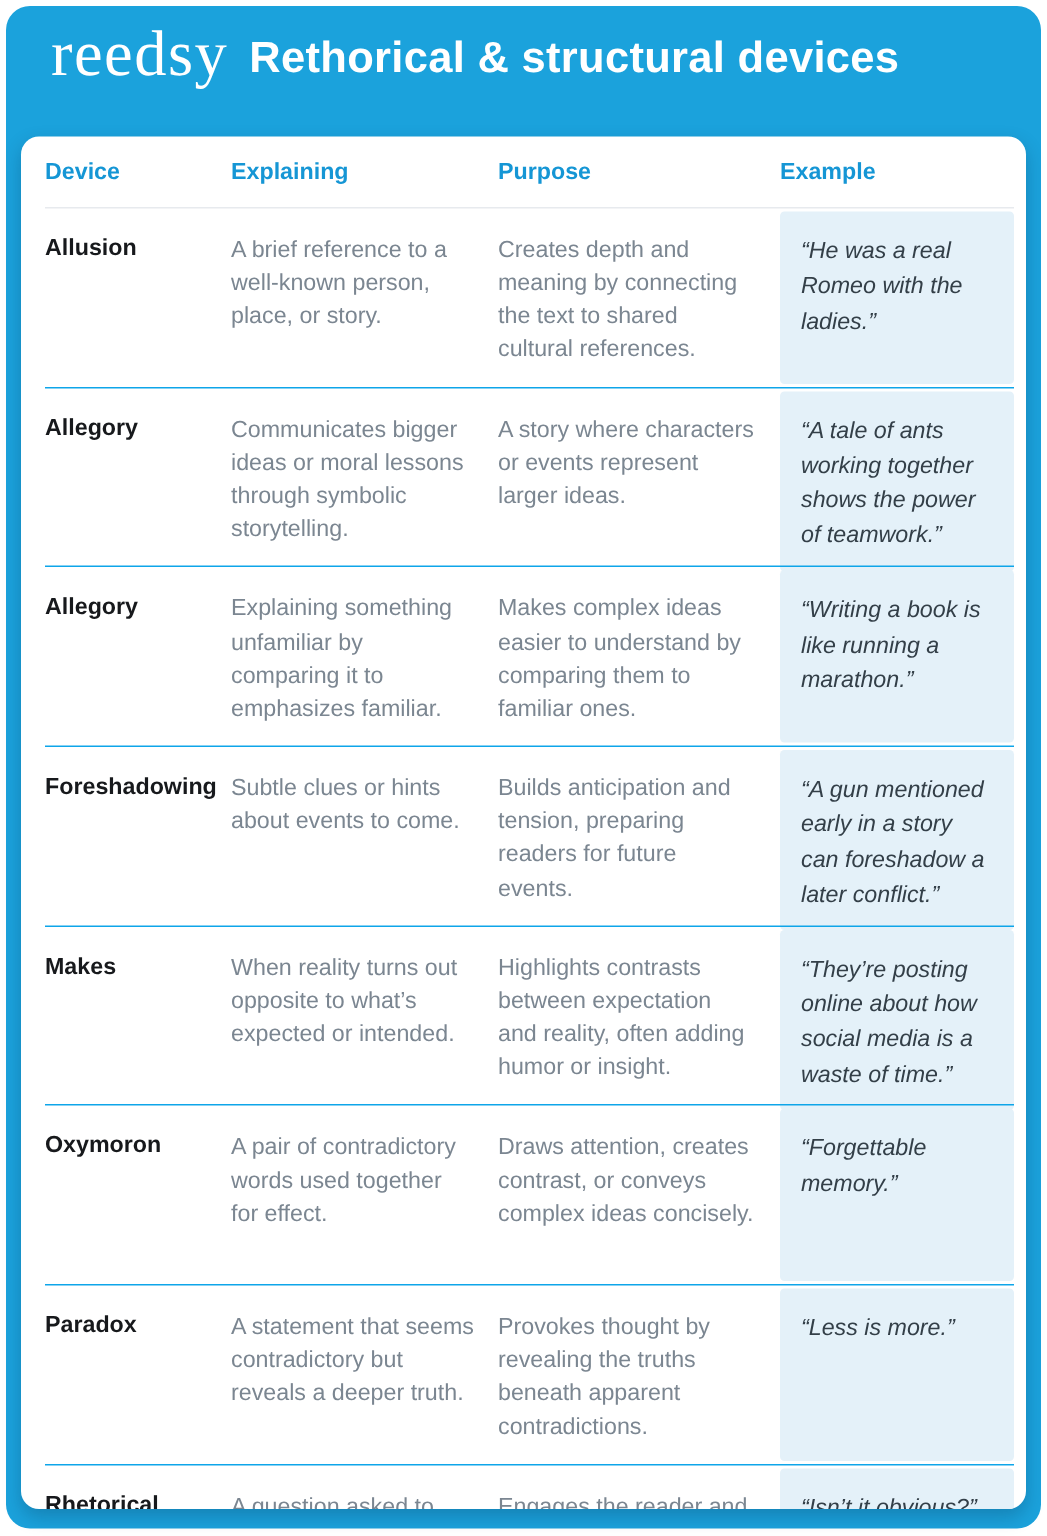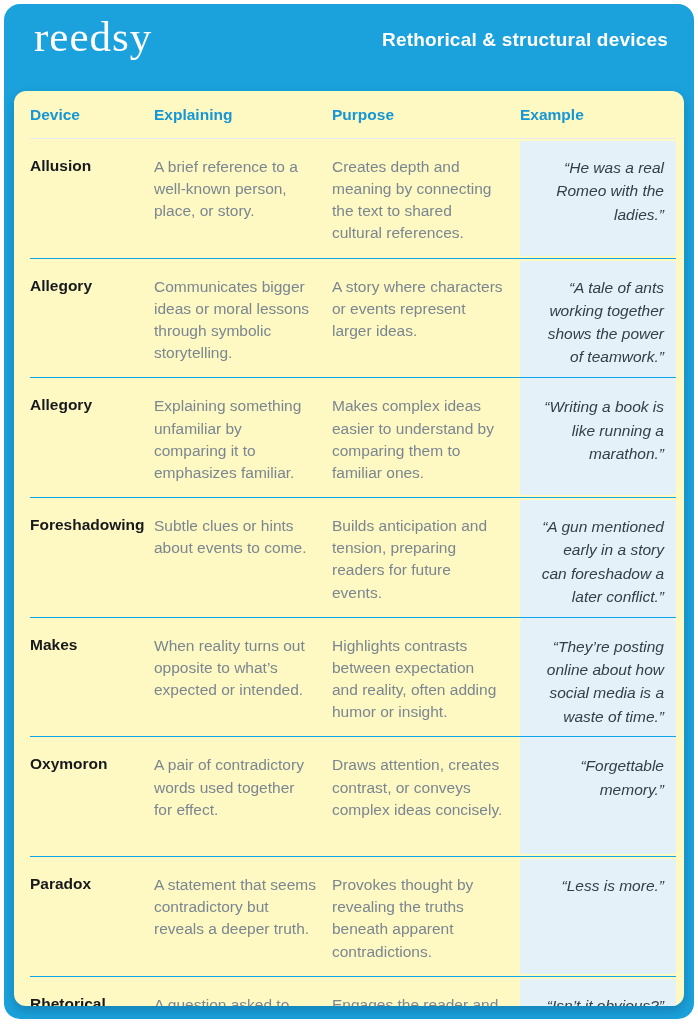--- a/index.html
+++ b/index.html
@@ -28,33 +28,33 @@
     font-family: "Liberation Serif", "DejaVu Serif", serif;
     font-size: 43px;
     color: #ffffff;
     letter-spacing: 1px;
     line-height: 1;
     padding-bottom: 6px;
   }
   .title {
     flex: 1;
     margin: 0;
-    text-align: right;
-    font-size: 19px;
+    text-align: left;
+    font-size: 29px;
     font-weight: bold;
     color: #ffffff;
     letter-spacing: 0.2px;
     padding-left: 14px;
   }
   
   .card {
     margin: 0 10px;
     width: 670px;
     height: 915px;
-    background: #fef9c3;
+    background: #ffffff;
     border-radius: 12px;
     box-shadow: 0 5px 12px rgba(8, 50, 82, 0.28);
     padding: 0 8px 0 16px;
     overflow: hidden;
     display: flex;
     flex-direction: column;
   }
   .trow {
     display: grid;
     grid-template-columns: 124px 178px 188px 1fr;
@@ -81,21 +81,21 @@
   .cell.device {
     font-weight: bold;
     color: #17191c;
     line-height: 1.35;
     padding-right: 4px;
   }
   .cell.def, .cell.purpose {
     color: #7b8691;
     line-height: 1.43;
   }
-  .cell.example { padding: 0; display: flex; text-align: right; }
+  .cell.example { padding: 0; display: flex; }
   .example-box {
     flex: 1;
     margin: 2px 0;
     background: #e4f1f9;
     border-radius: 3px;
     padding: 15px 12px 12px 14px;
     font-style: italic;
     color: #333f48;
     font-size: 15.5px;
     line-height: 1.5;

